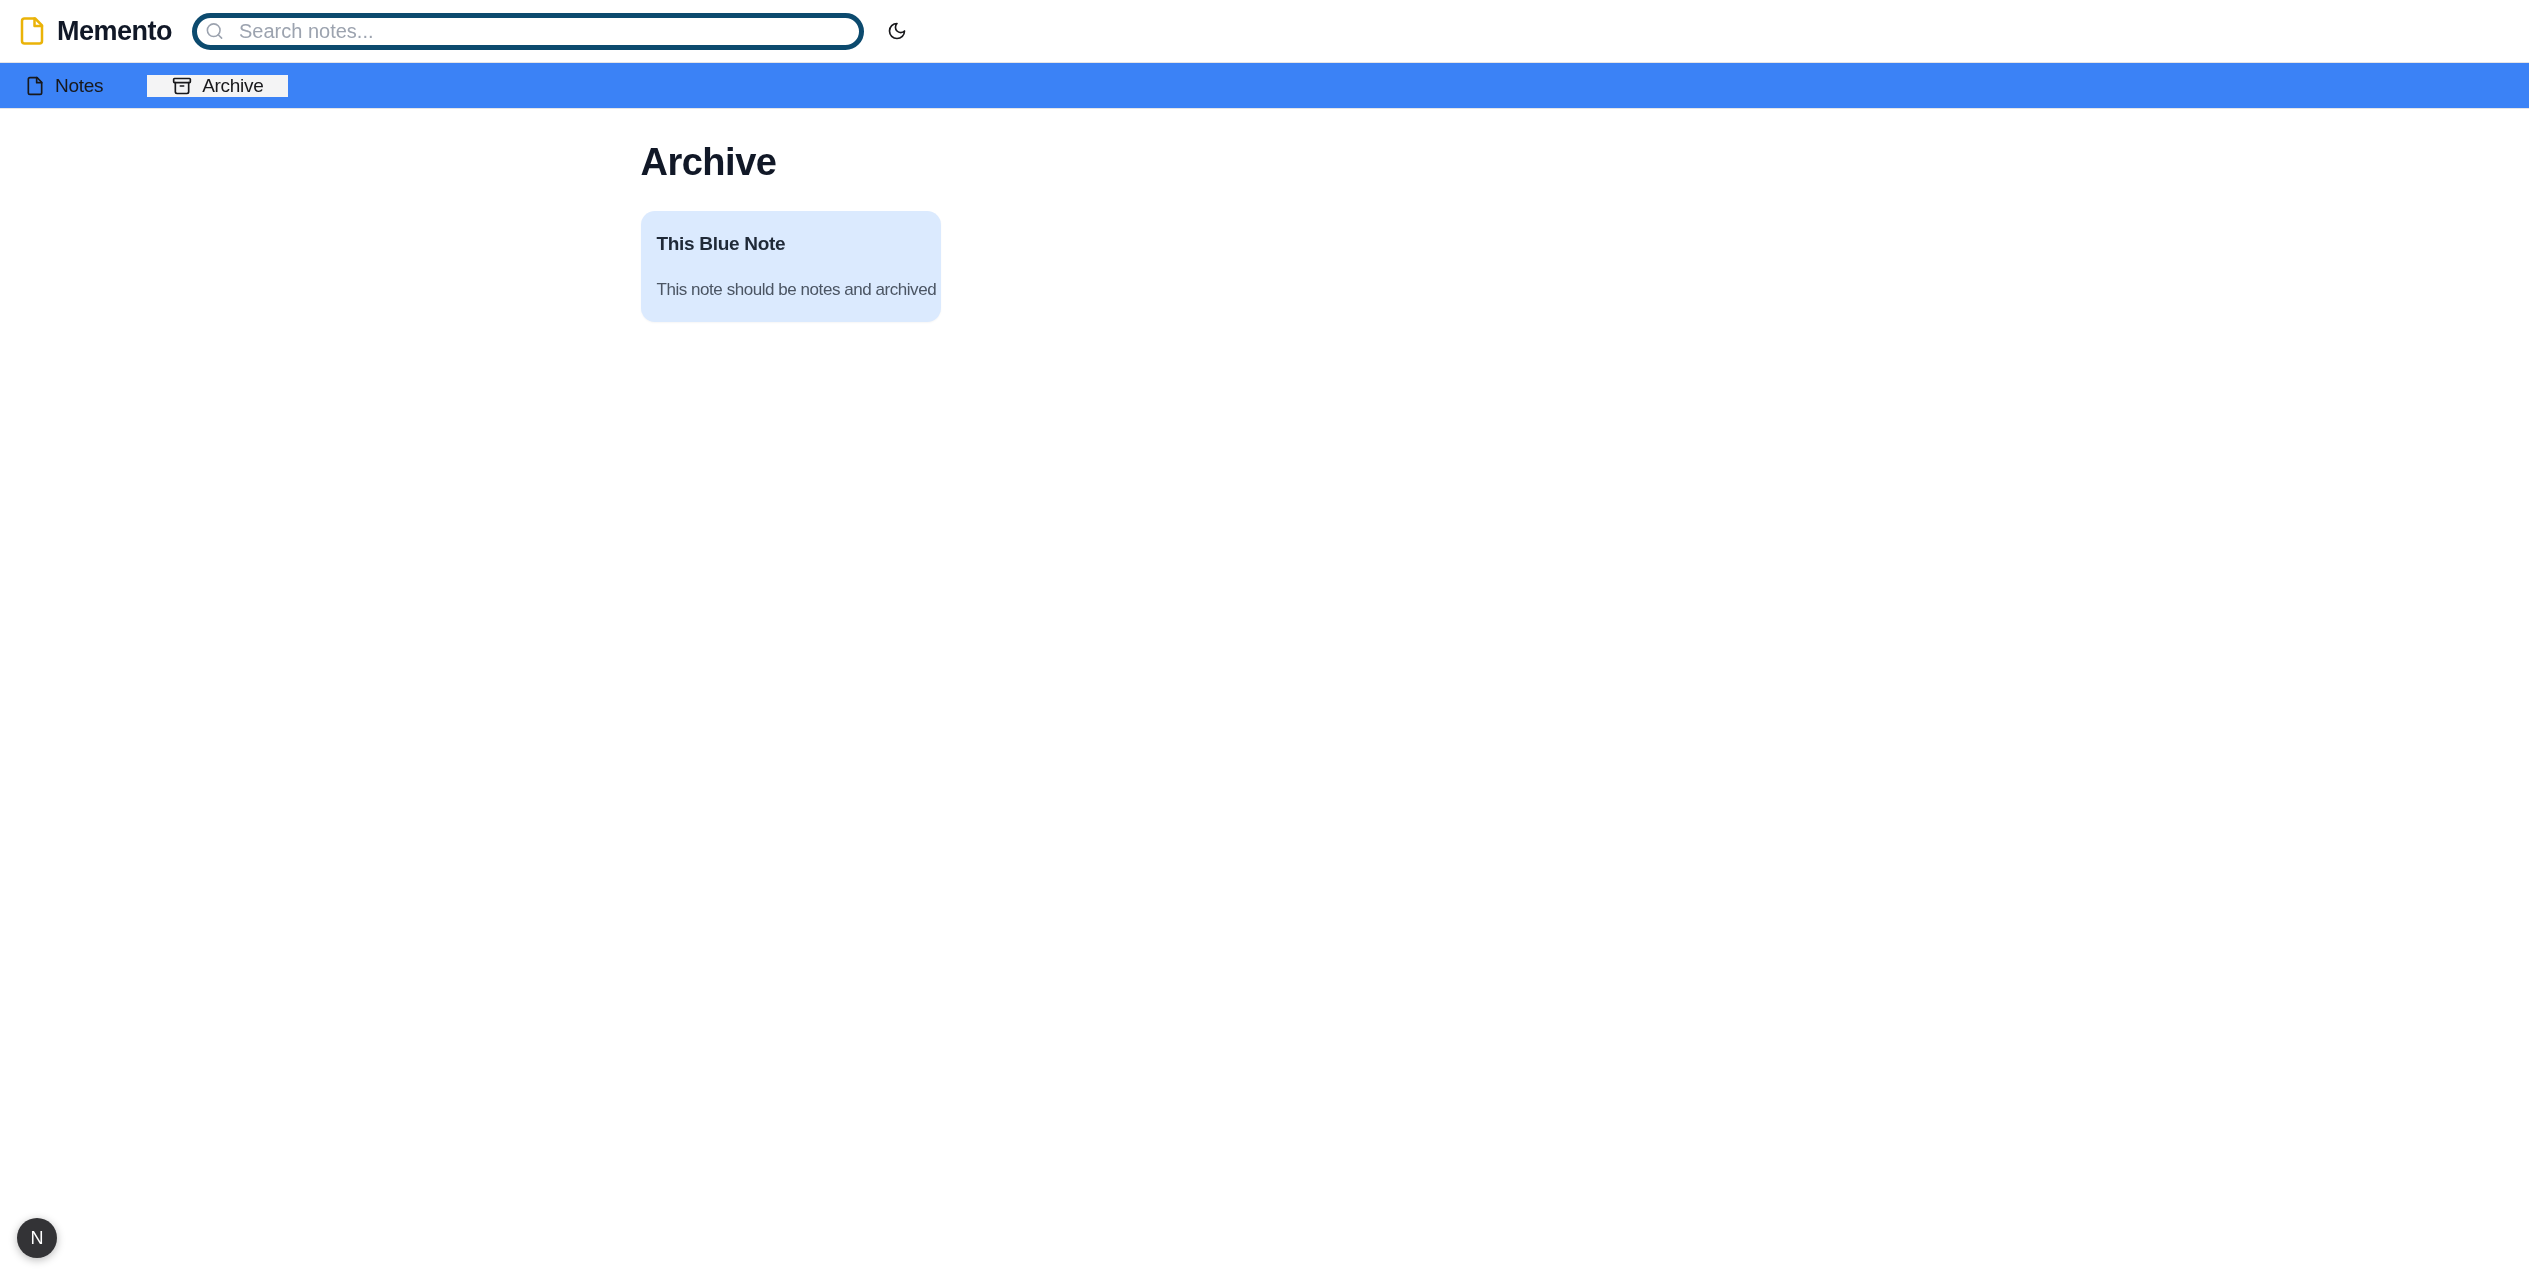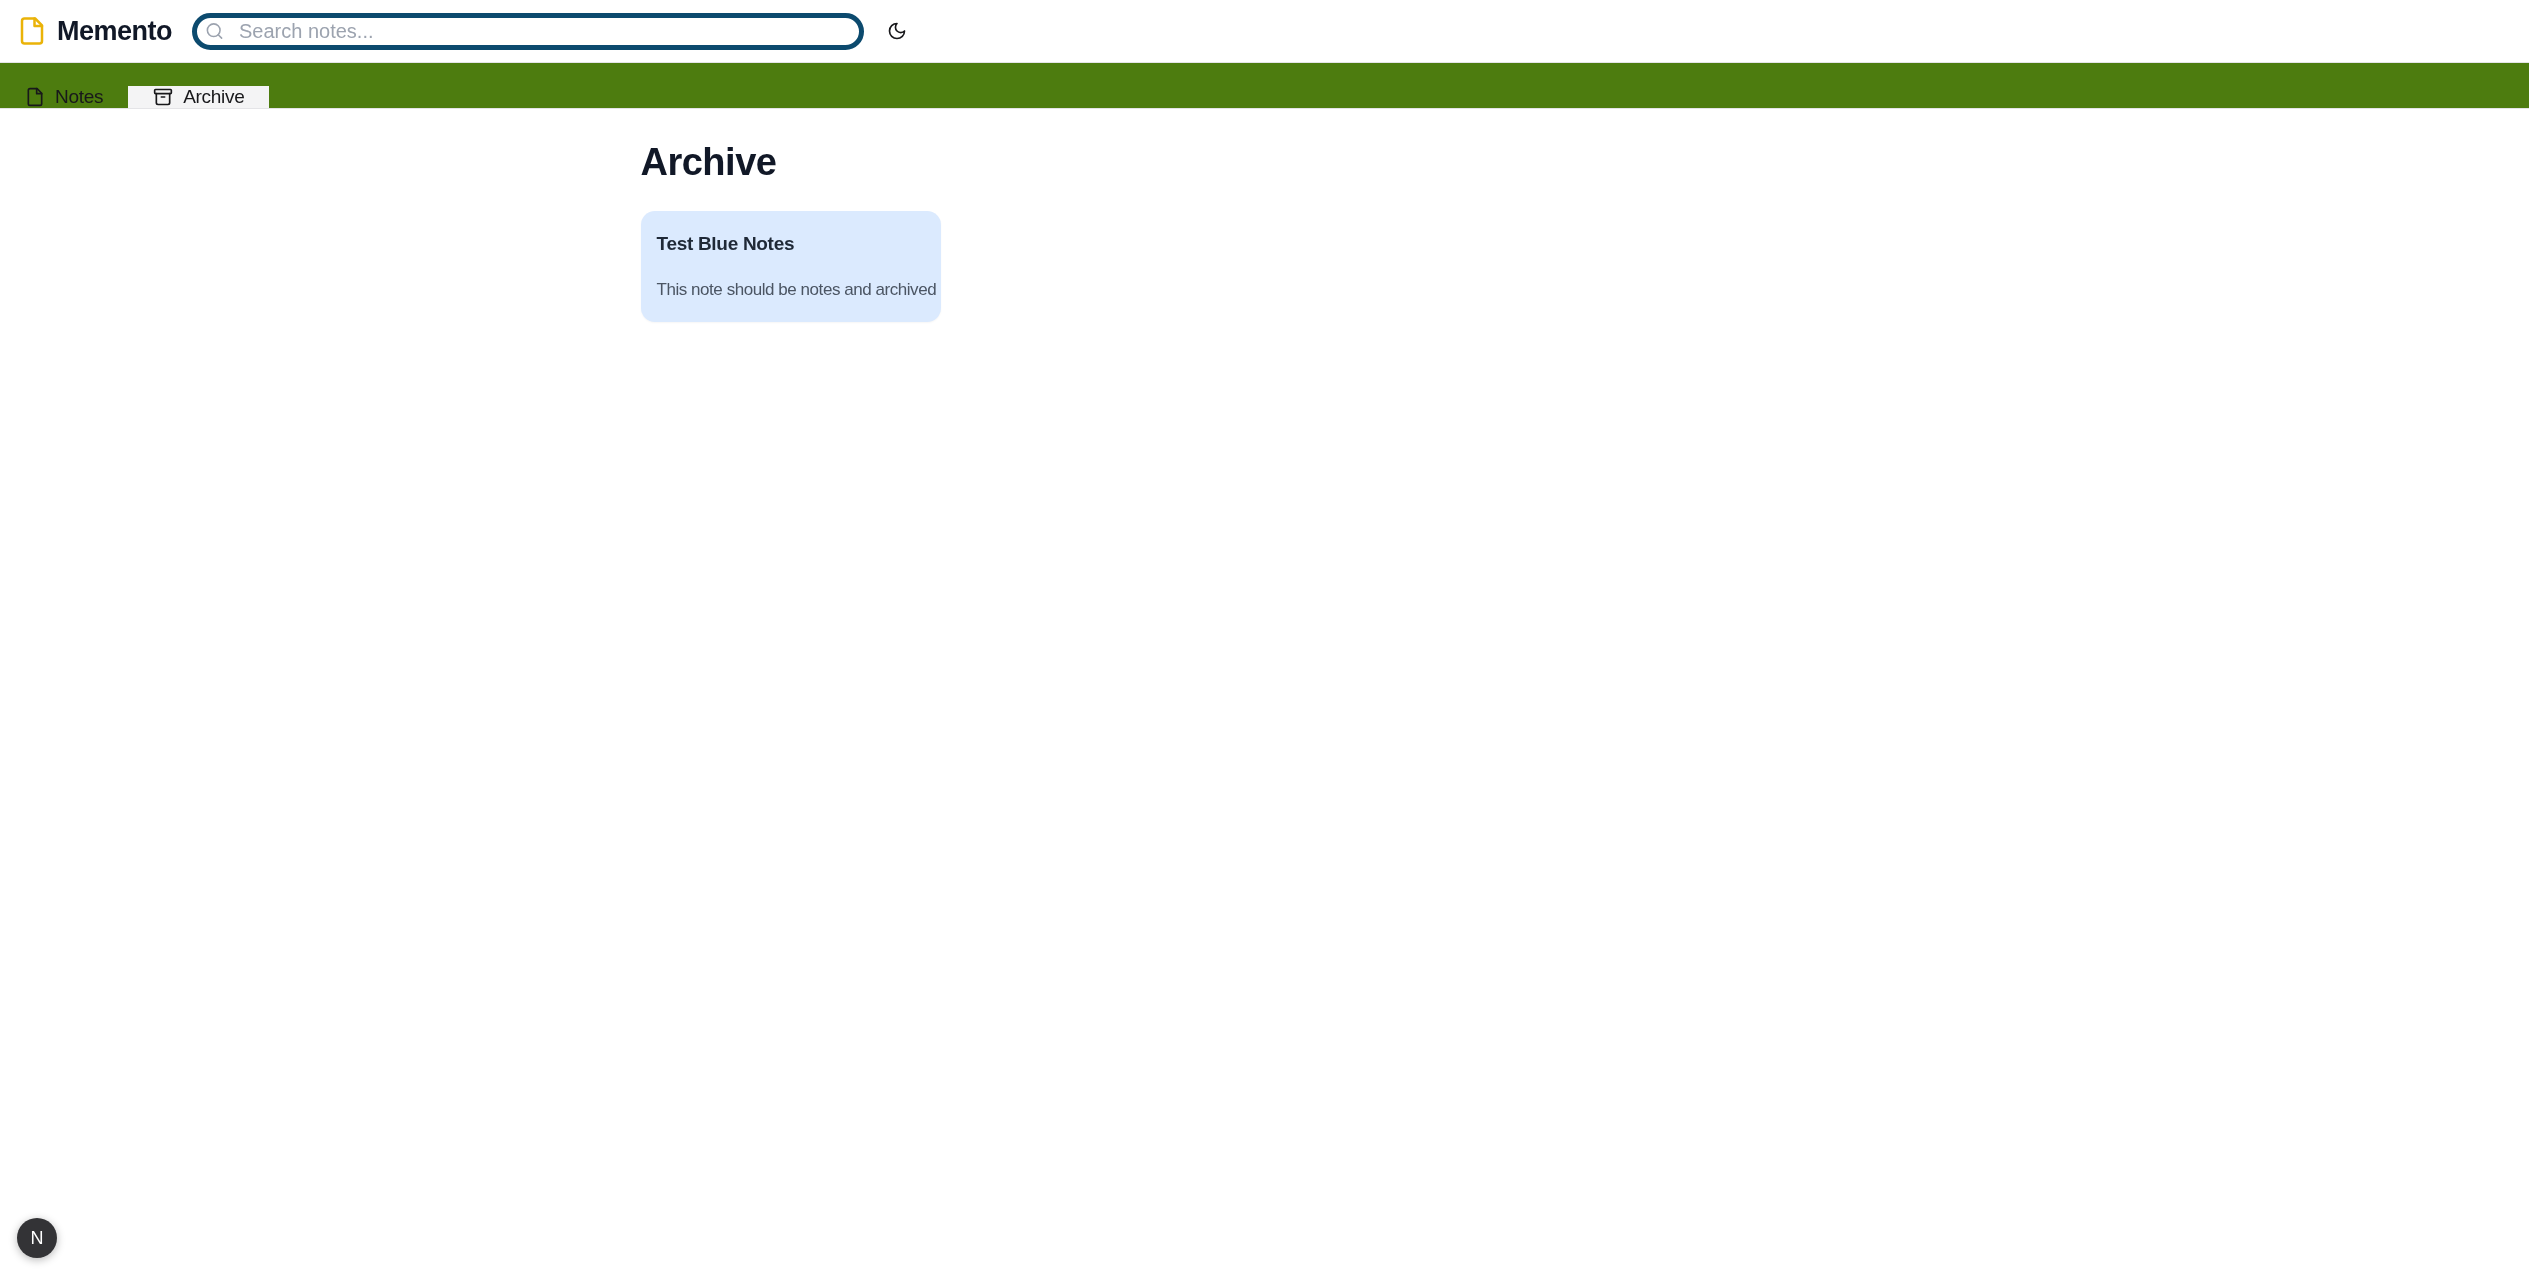--- a/index.html
+++ b/index.html
@@ -70,23 +70,24 @@
     display: flex; align-items: center; justify-content: center;
     cursor: pointer;
     color: #18181b;
   }
   .theme-toggle svg { width: 20px; height: 20px; }
 
   
   .tabbar {
     height: 46px;
     display: flex;
-    align-items: flex-end;
-    background: #4d7c0f;
+    align-items: center;
+    background: #3b82f6;
     border-bottom: 1px solid #e4e4e7;
+    gap: 19px;
   }
   .tab {
     display: flex;
     align-items: center;
     gap: 10px;
     padding: 0 25px;
     border: none;
     background: transparent;
     cursor: pointer;
     font-family: "Liberation Sans", sans-serif;
@@ -212,21 +213,21 @@
     </span>
     <span>Archive</span>
   </button>
 </nav>
 
 <main class="main">
   <h1 class="page-heading">Archive</h1>
 
   <div class="notes-grid">
     <div class="note-card" style="background-color: rgb(219, 234, 254);">
-      <div class="note-title">Test Blue Notes</div>
+      <div class="note-title">This Blue Note</div>
       <div class="note-body">This note should be notes and archived</div>
     </div>
   </div>
 </main>
 
 <button class="fab">
   <span>N</span>
 </button>
 
 </body></html>

